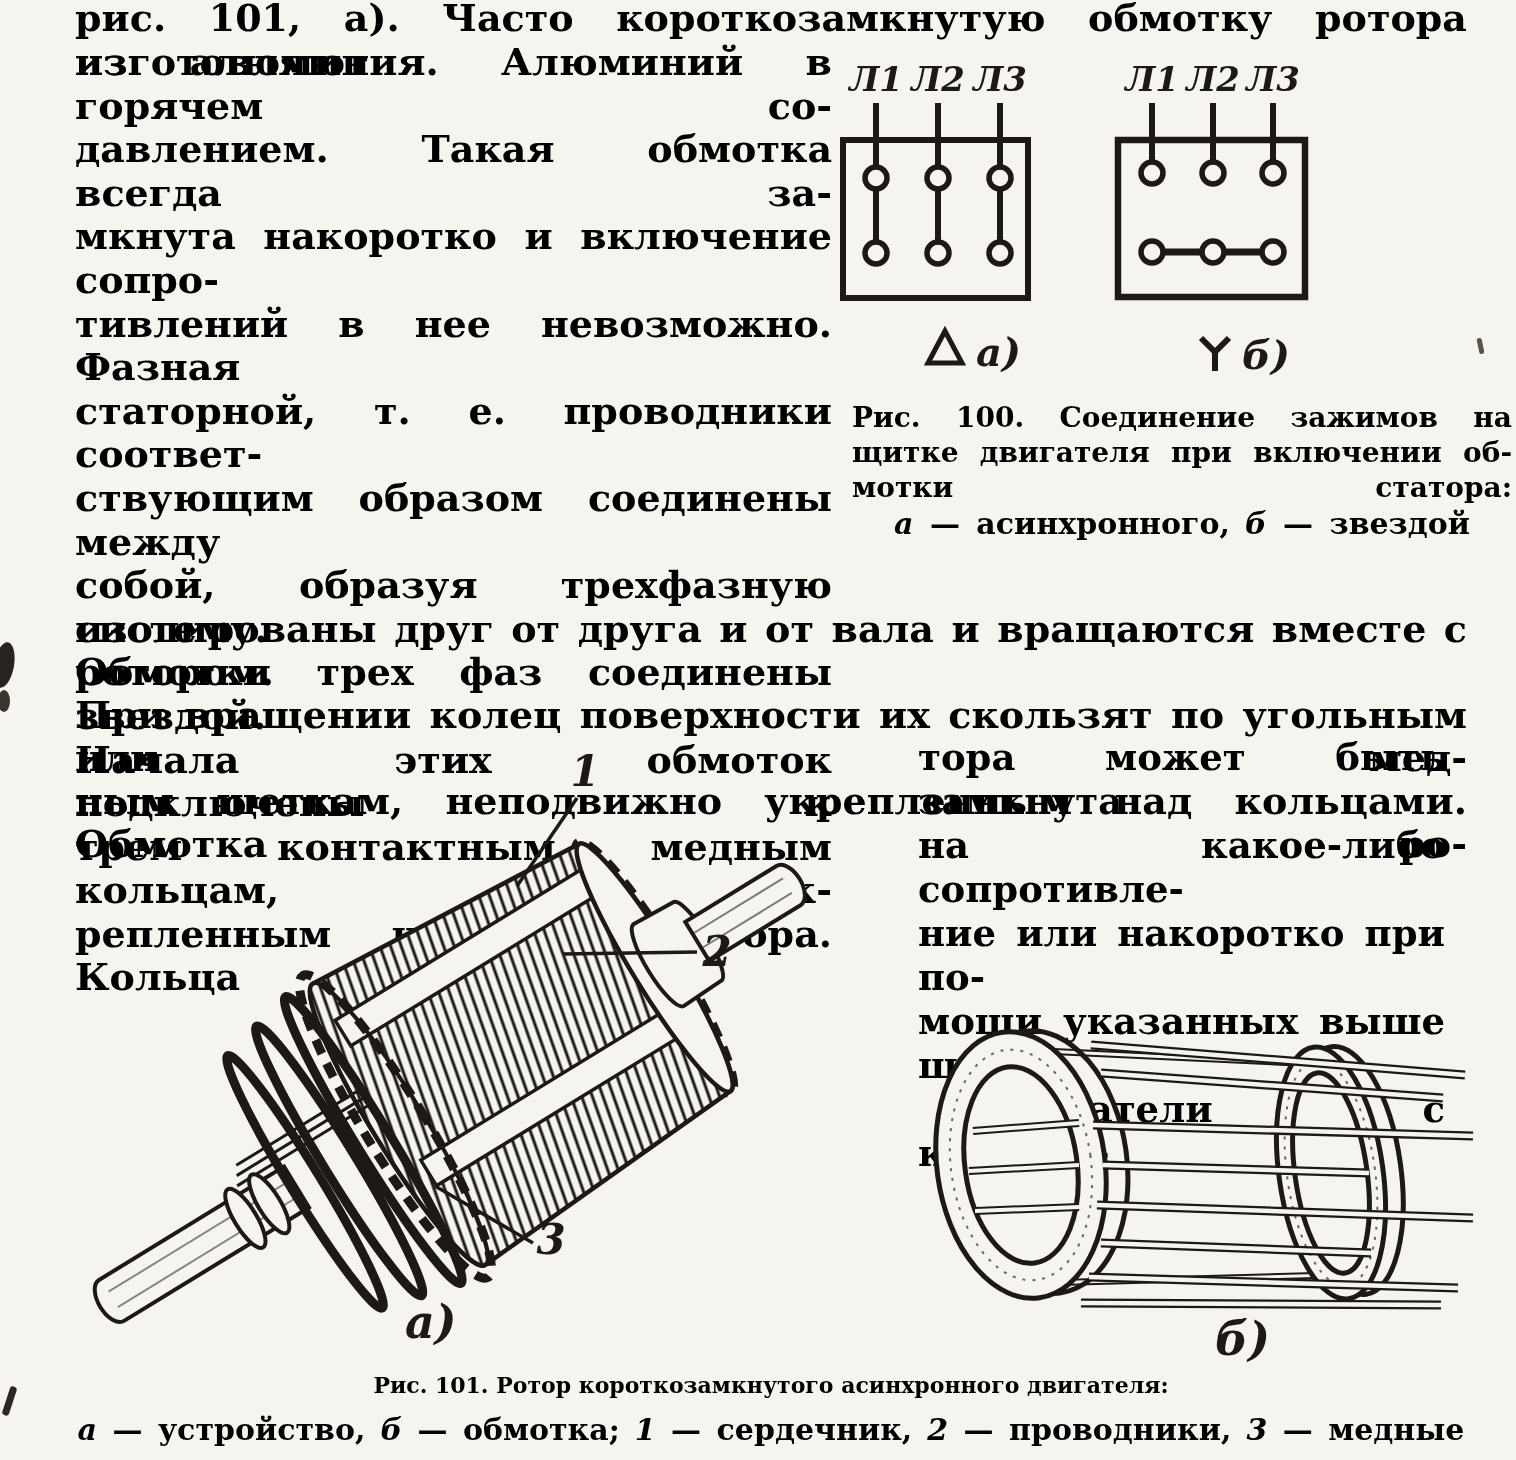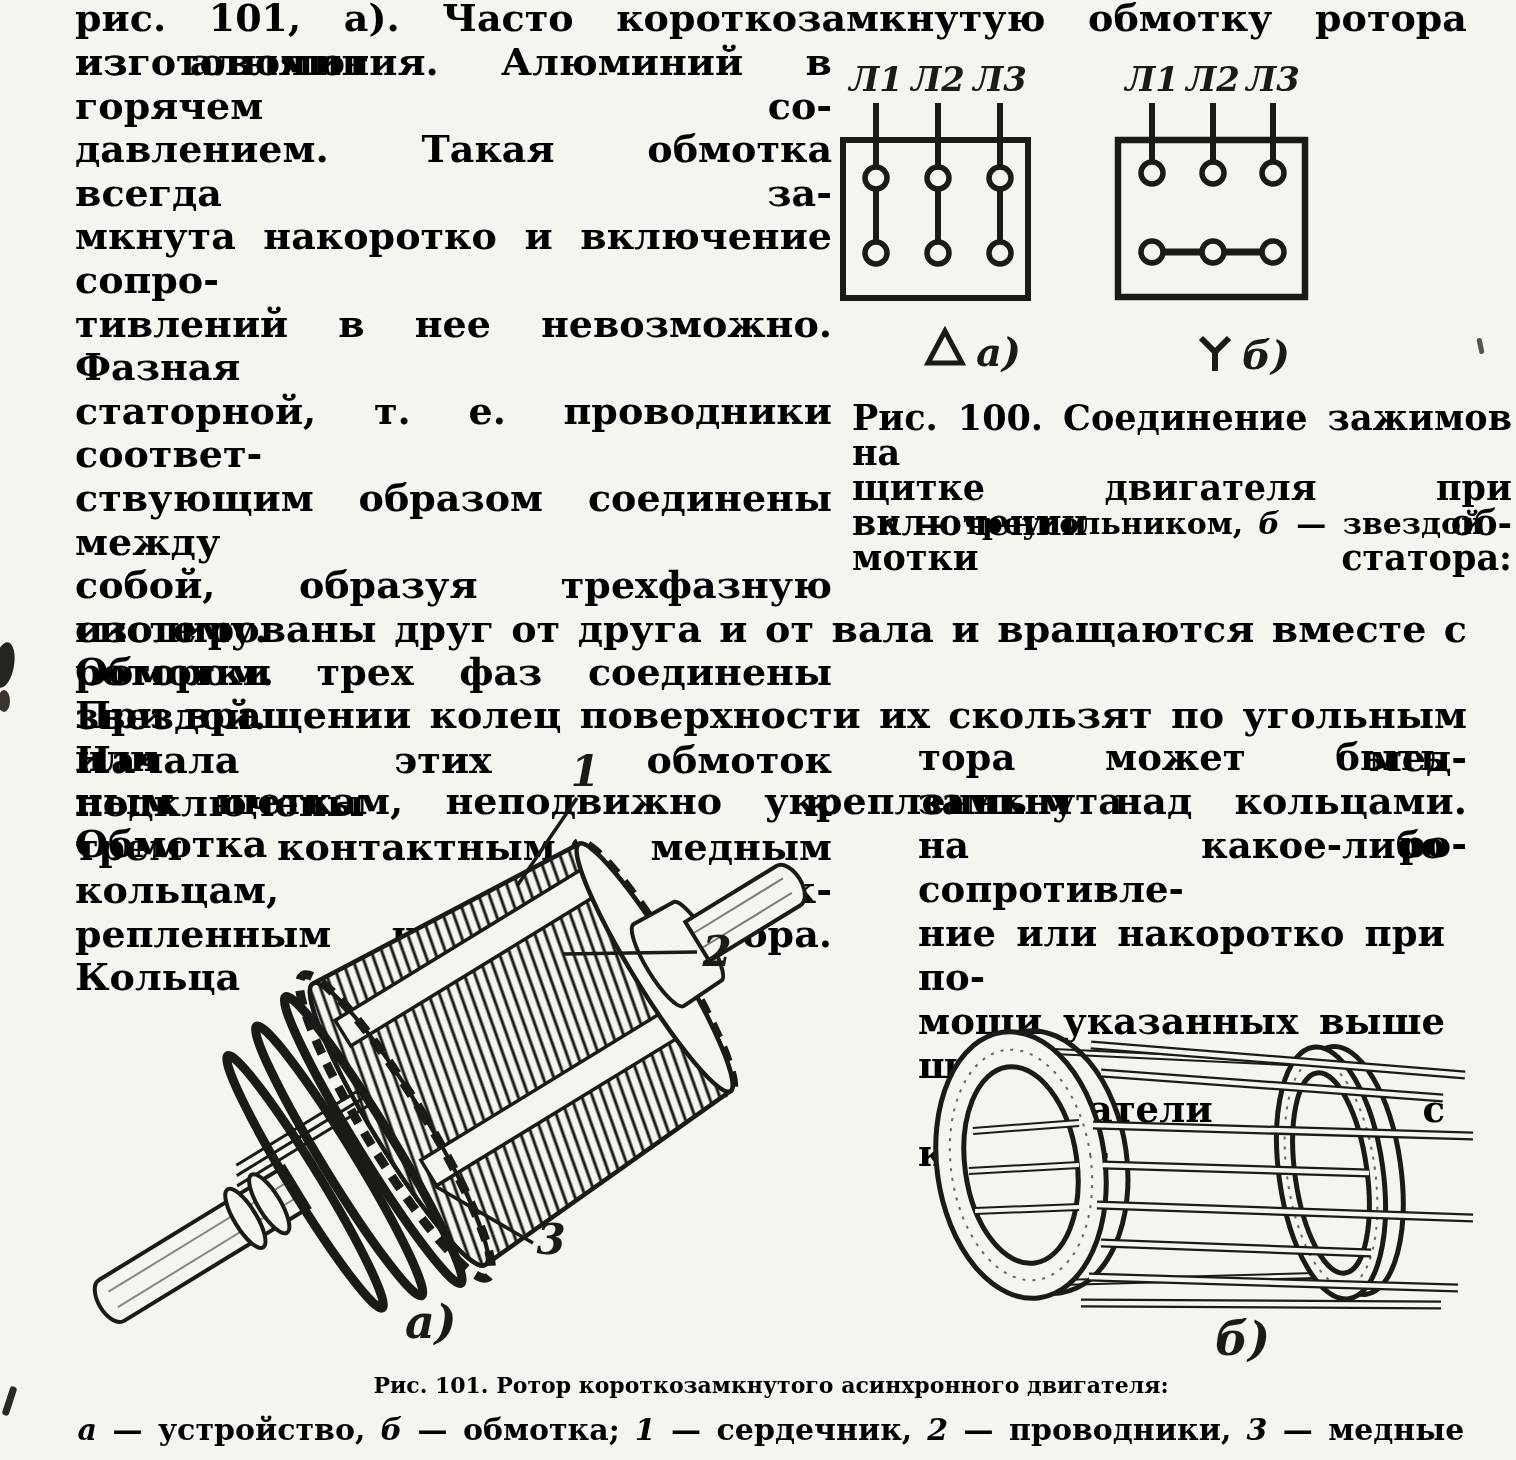--- a/index.html
+++ b/index.html
@@ -8,21 +8,21 @@
   .abs{position:absolute;}
   .tblock{position:absolute;font-weight:bold;}
   .topline{left:75px;top:-4px;width:1392px;font-size:38px;line-height:44px;
            text-align:justify;text-align-last:justify;}
   .leftcol{left:75px;top:40px;width:757px;font-size:38px;line-height:43.6px;}
   .fullw{left:75px;top:607px;width:1392px;font-size:38px;line-height:43px;}
   .rightcol{left:918px;top:735px;width:527px;font-size:37px;line-height:44px;}
   .tline{text-align:justify;text-align-last:justify;}
   .tline.noj{text-align-last:left;}
   .tline.indent{text-indent:62px;}
-  .fig100-cap{left:852px;top:400px;width:660px;text-align:center;font-size:35px;line-height:35px;}
+  .fig100-cap{left:852px;top:400px;width:660px;text-align:center;font-size:28px;line-height:35px;}
   .fig100-sub{left:852px;top:506px;width:660px;text-align:center;font-size:30px;line-height:36px;word-spacing:6px;}
   .fig101-cap{left:75px;top:1366px;width:1392px;text-align:center;font-size:22px;line-height:38px;}
   .fig101-leg{left:75px;top:1412px;width:1392px;text-align:center;font-size:30px;line-height:36px;word-spacing:5px;}
   .it{font-style:italic;}
   svg text{font-family:"DejaVu Serif","Liberation Serif",serif;}
   .mark{position:absolute;background:#262320;}
   .mark-a{left:-6px;top:642px;width:20px;height:46px;border-radius:50%;transform:rotate(10deg);}
   .mark-b{left:-2px;top:690px;width:12px;height:22px;border-radius:50%;background:#3a352f;}
   .mark-c{left:6px;top:1386px;width:7px;height:30px;transform:rotate(18deg);border-radius:3px;background:#2b2824;}
   .mark-d{left:1478px;top:338px;width:5px;height:16px;transform:rotate(-12deg);border-radius:2px;background:#5a544c;}
@@ -102,21 +102,21 @@
     <text x="383" y="66" text-anchor="middle" font-size="34" font-weight="bold" font-style="italic" fill="#1c1916">Л2</text>
     <text x="443" y="66" text-anchor="middle" font-size="34" font-weight="bold" font-style="italic" fill="#1c1916">Л3</text>
     <text x="412" y="344" font-size="40" font-weight="bold" font-style="italic" fill="#1c1916">б)</text>
   </svg>
 
   <div class="tblock fig100-cap">
       <div class="tline">Рис. 100. Соединение зажимов на</div>
       <div class="tline">щитке двигателя при включении об-</div>
       <div class="tline">мотки статора:</div>
     </div>
-  <div class="tblock fig100-sub"><span class="it">а</span><span> — треугольником, </span><span class="it">б</span><span> — звездой</span></div>
+  <div class="tblock fig100-sub"><span class="it">а</span><span> — асинхронного, </span><span class="it">б</span><span> — звездой</span></div>
 
   <svg class="abs" style="left:65px;top:738px" width="790" height="628" viewBox="0 0 790 628">
     <defs>
       <pattern id="wind" width="10" height="12" patternUnits="userSpaceOnUse" patternTransform="rotate(12)">
         <rect width="10" height="12" fill="#f6f4ef"></rect>
         <line x1="3" y1="-2" x2="3" y2="14" stroke="#1c1916" stroke-width="3"></line>
       </pattern>
     </defs>
     <g transform="translate(385,355) rotate(-31.5)" stroke="#1c1916">
 

